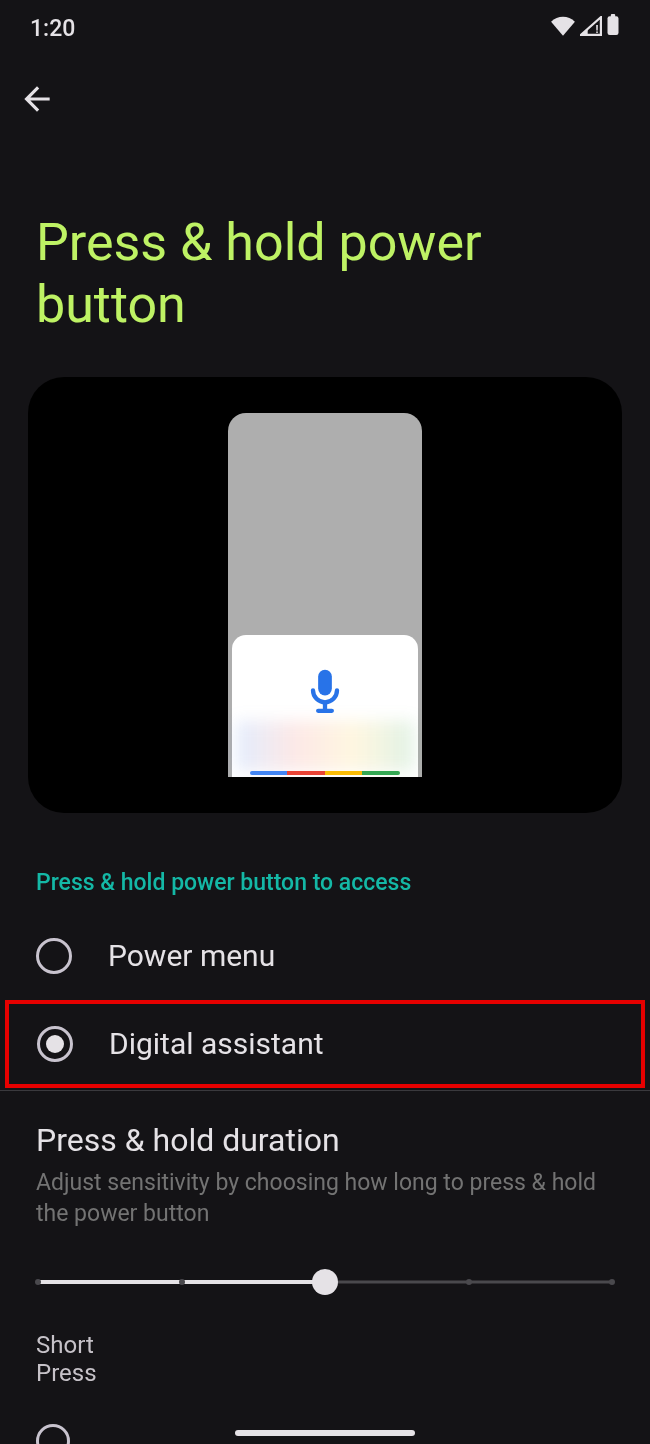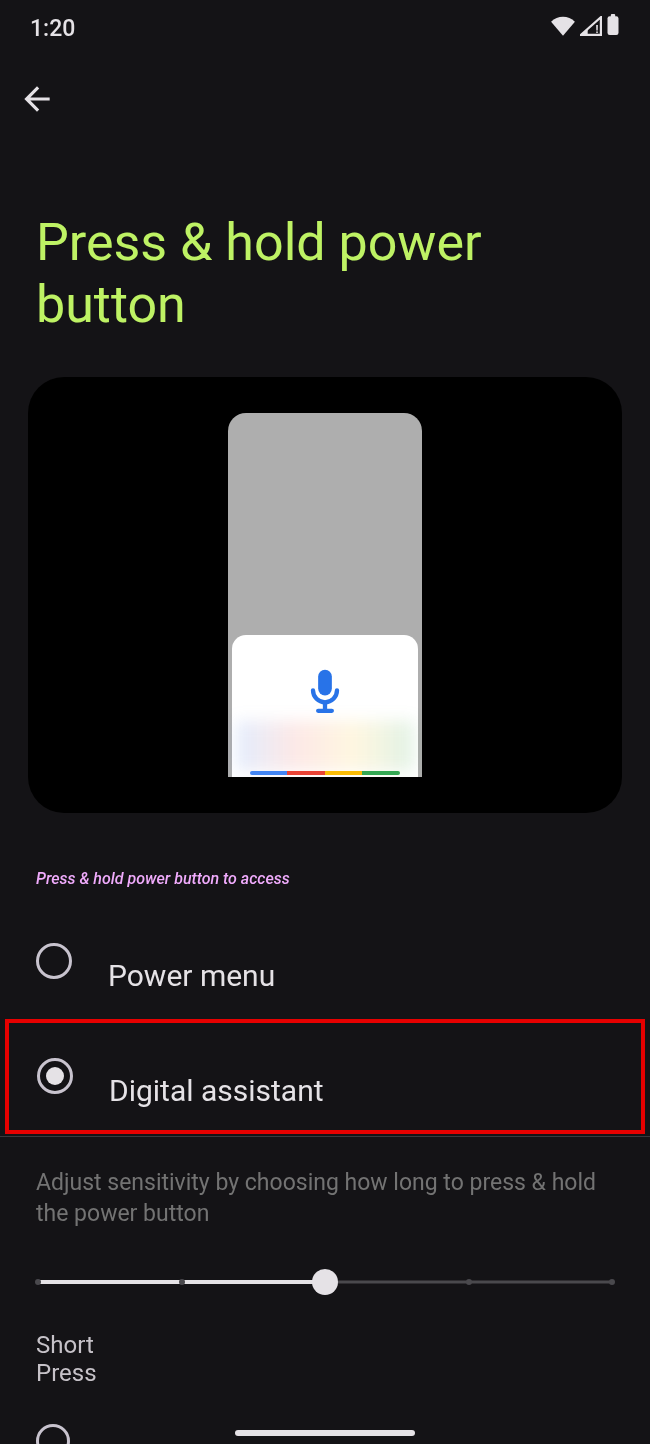--- a/index.html
+++ b/index.html
@@ -114,24 +114,23 @@
       right: 4px;
       height: 50px;
       background: linear-gradient(90deg, rgba(66,133,244,0.15), rgba(234,67,53,0.12), rgba(251,188,4,0.12), rgba(52,168,83,0.15));
       filter: blur(8px);
       pointer-events: none;
     }
     
     
     .section-header {
       padding: 56px 36px 16px 36px;
-      color: #f0abfc;
-      font-size: 16px;
+      color: #14b8a6;
+      font-size: 23px;
       font-weight: 500;
-      font-style: italic;
     }
     
     
     .radio-row {
       display: flex;
       align-items: center;
       padding: 26px 36px;
       gap: 36px;
     }
     .radio-row.highlighted {
@@ -154,21 +153,20 @@
       left: 50%;
       transform: translate(-50%, -50%);
       width: 18px;
       height: 18px;
       background: #e5e2e6;
       border-radius: 50%;
     }
     .radio-label {
       font-size: 30px;
       color: #e5e2e6;
-      margin-top: 28px;
     }
     
     
     .divider {
       height: 1px;
       background: #3a393d;
       margin: 2px 0 0 0;
     }
     
     
@@ -327,20 +325,21 @@
 </div>
 
 <div class="radio-row highlighted">
   <div class="radio-circle selected"></div>
   <span class="radio-label">Digital assistant</span>
 </div>
 
 <div class="divider"></div>
 
 <div class="duration-section">
+  <div class="duration-title">Press &amp; hold duration</div>
   <div class="duration-desc">Adjust sensitivity by choosing how long to press &amp; hold the power button</div>
 
   <div class="slider-wrap">
     <div class="slider-track-bg"></div>
     <div class="slider-track-fill" id="slider-fill" style="width: 50%;"></div>
     <div class="slider-tick" style="left:0%"></div>
     <div class="slider-tick" style="left:25%"></div>
     <div class="slider-tick" style="left:50%"></div>
     <div class="slider-tick" style="left:75%"></div>
     <div class="slider-tick" style="left:100%"></div>

